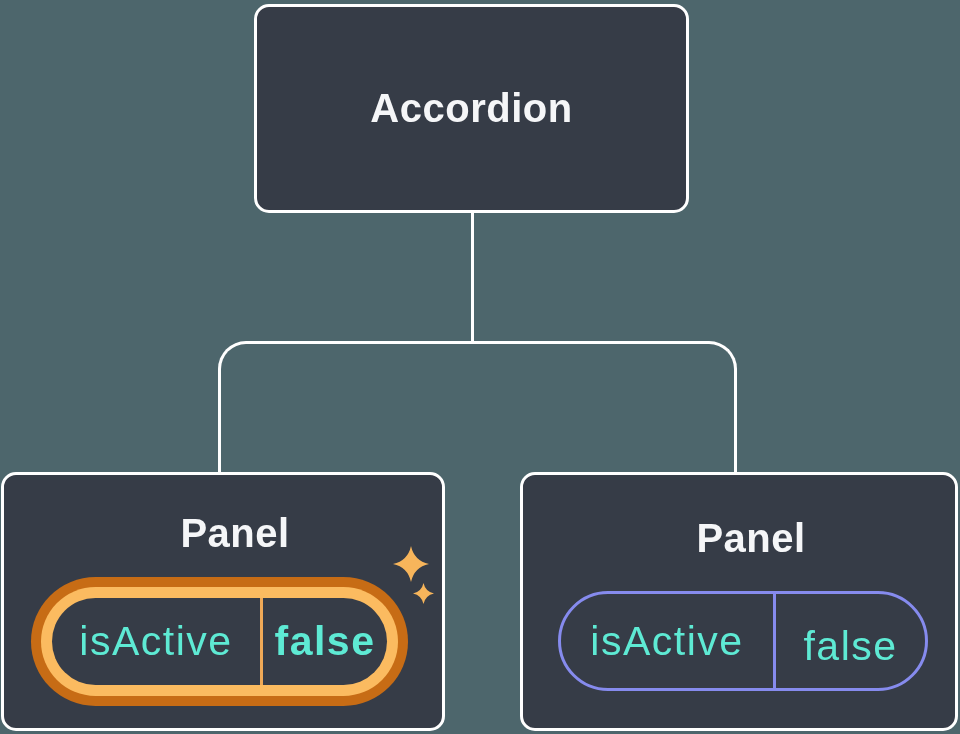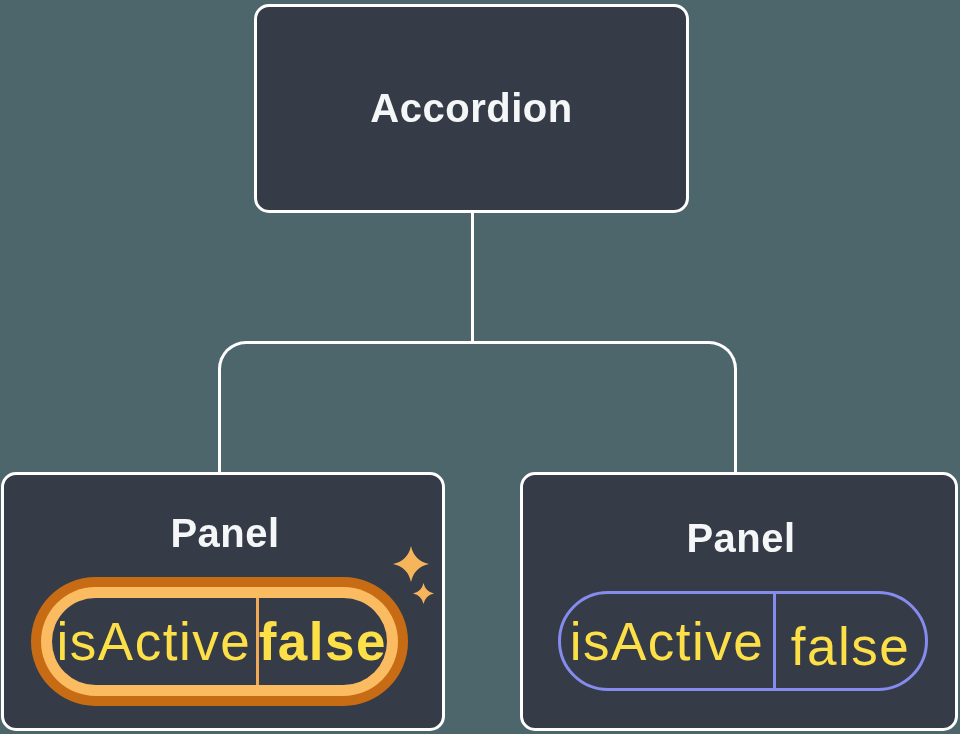--- a/index.html
+++ b/index.html
@@ -51,21 +51,21 @@
   
   .panel {
     position: absolute;
     top: 472px;
     height: 259px;
   }
   .panel-left  { left: 1px;   width: 444px; }
   .panel-right { left: 520px; width: 438px; }
   .panel .node-title {
     position: absolute;
-    left: 2px; width: 100%;
+    left: 12px; width: 100%;
     text-align: center;
   }
   .panel-left  .node-title { top: 36px; }
   .panel-right .node-title { top: 41px; }
   
   .pill-outer {
     position: absolute;
     left: 27px; top: 102px;
     width: 377px; height: 129px;
     background: #c76c15;
@@ -83,22 +83,22 @@
     background: #363c47;
     border-radius: 999px;
     display: flex;
     align-items: stretch;
     overflow: hidden;
   }
   .cell {
     display: flex;
     align-items: center;
     justify-content: center;
-    color: #fde047;
-    font-size: 53px;
+    color: #5eead4;
+    font-size: 41px;
     letter-spacing: 1.5px;
     white-space: nowrap;
   }
   .cell-key-active { width: 208px; }
   .divider-active  { width: 3px; background: #efa957; }
   .cell-value-active { flex: 1; font-weight: 700; }
   
   .pill-plain {
     position: absolute;
     left: 35px; top: 116px;

